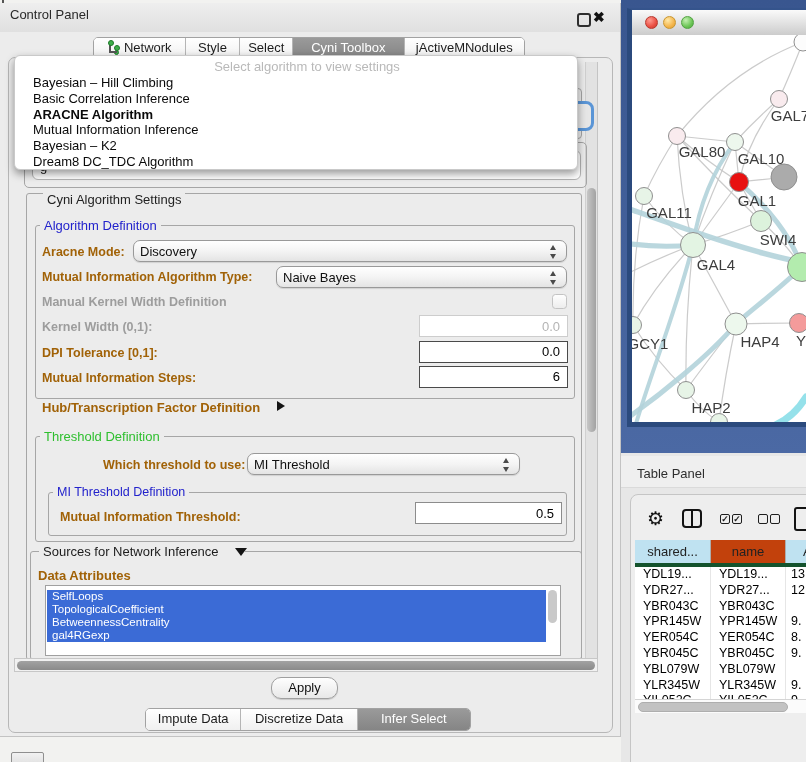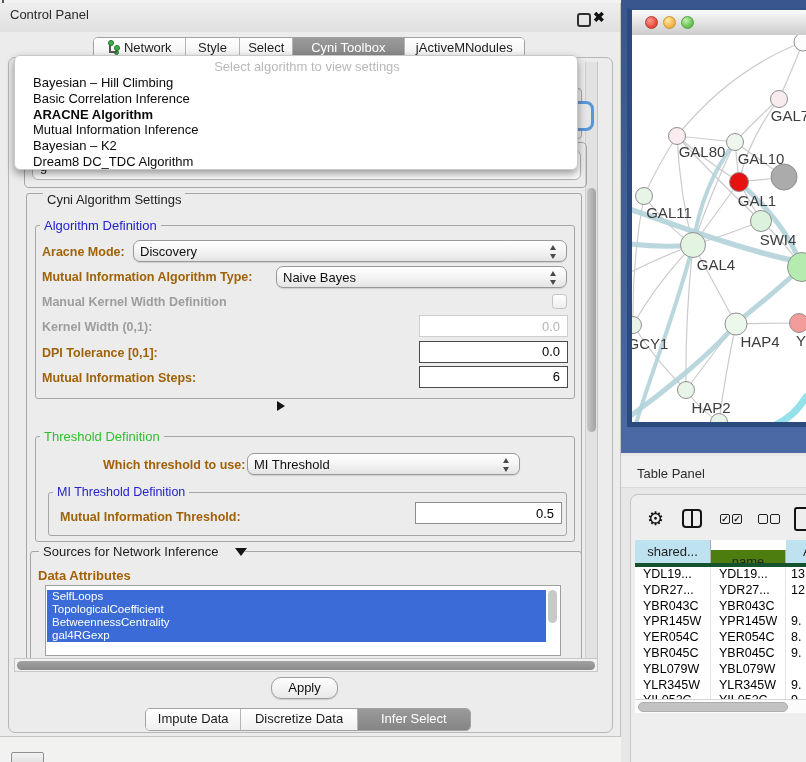--- a/index.html
+++ b/index.html
@@ -29,21 +29,21 @@
   .split-icon{left:51px;top:14px;width:16px;height:15px;border:2.5px solid #131313;border-radius:4px;}
   .split-icon::after{content:"";position:absolute;left:6.5px;top:0;width:2.5px;height:15px;background:#131313;}
   .cb-icon{width:8px;height:8px;border:1.5px solid #1d1d1d;border-radius:2px;top:19px;font-size:9px;line-height:8px;color:#1d1d1d;text-align:center;font-weight:bold;}
   .doc-icon{left:163px;top:12px;width:14px;height:20px;border:2.5px solid #131313;border-radius:3px;}
   .tbl{left:4px;top:45px;width:172px;height:159px;background:#fff;overflow:hidden;font-size:13px;}
   .tbl-head{display:flex;height:23px;border-bottom:4px solid #14532d;justify-content:space-between;}
   .tbl-head .hc{flex:none;box-sizing:border-box;border-right:1px solid #adadad;text-align:center;line-height:23px;color:#222;overflow:hidden;white-space:nowrap;}
   .tbl-row{display:flex;height:15.8px;line-height:15.8px;font-size:12.5px;}
   .tbl-row .c{flex:none;box-sizing:border-box;border-right:1px solid #e6e6e6;overflow:hidden;white-space:nowrap;color:#000;}
   .hc.blue{background:#bfe2f1;}
-  .hc.gray{background:#4d7c0f;margin-top:10px;}
+  .hc.gray{background:#c2410c;}
   .tp-hscroll{left:4px;top:204px;width:172px;height:13px;background:#fbfbfb;border-top:1px solid #d5d5d5;}
   .tp-hthumb{left:3px;top:2px;width:150px;height:10px;background:#c2c2c2;border:1px solid #aeaeae;border-radius:6px;box-sizing:border-box;}
   
   .win{left:0;top:3px;width:621px;height:734px;background:#ececec;border-right:1px solid #c3c3c3;
        border-bottom:1px solid #c3c3c3;box-sizing:border-box;}
   .win-titlebar{left:0;top:0;width:620px;height:29px;background:linear-gradient(#eeeeee,#e0e0e0);}
   .win-title{left:10px;top:4px;font-size:13px;color:#2a2a2a;}
   .float-btn{left:577px;top:10px;width:10px;height:10px;border:2px solid #2e2e2e;border-radius:3px;}
   .close-btn{left:593px;top:6px;font-size:14px;font-weight:bold;color:#111;}
   
@@ -290,20 +290,21 @@
 
   <div class="lab dis" style="left:42px;top:317px;">Kernel Width (0,1):</div>
   <div class="field" style="left:419px;top:312px;width:149px;height:22px;border:1px solid #cdcdcd;color:#b4b4b4;line-height:21px;">0.0</div>
 
   <div class="lab" style="left:42px;top:343px;">DPI Tolerance [0,1]:</div>
   <div class="field" style="left:419px;top:338px;width:149px;height:22px;border:1.5px solid #4a4a4a;color:#000;line-height:20px;">0.0</div>
 
   <div class="lab" style="left:42px;top:368px;">Mutual Information Steps:</div>
   <div class="field" style="left:419px;top:363px;width:149px;height:22px;border:1.5px solid #4a4a4a;color:#000;line-height:20px;">6</div>
 
+  <div class="lab" style="left:42px;top:397px;font-size:13px;">Hub/Transcription Factor Definition</div>
   <div class="tri-right" style="left:277px;top:398px;"></div>
 
   <div class="abs groupbox" style="left:35px;top:433px;width:538px;height:104px;"></div>
   <div class="grouplab" style="left:40px;top:426px;color:#2ebf2e;">Threshold Definition</div>
 
   <div class="lab" style="left:103px;top:455px;">Which threshold to use:</div>
   <div class="combo" style="left:247px;top:450px;width:273px;height:22px;"><span>MI Threshold</span><span class="arr"></span></div>
 
   <div class="abs groupbox" style="left:48px;top:489px;width:517px;height:42px;"></div>
   <div class="grouplab" style="left:53px;top:482px;color:#2222cc;font-size:12.5px;">MI Threshold Definition</div>

